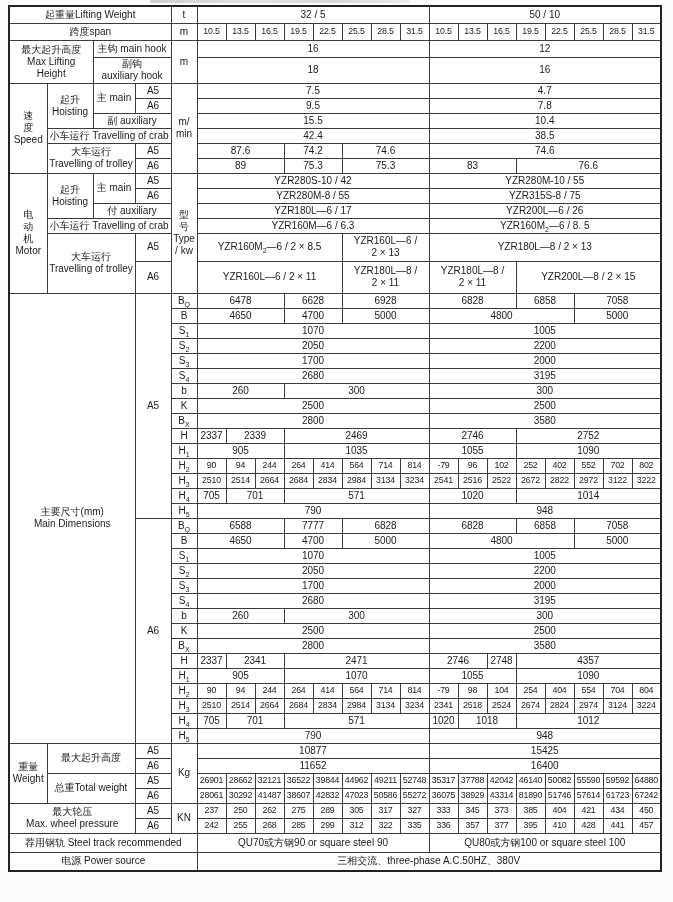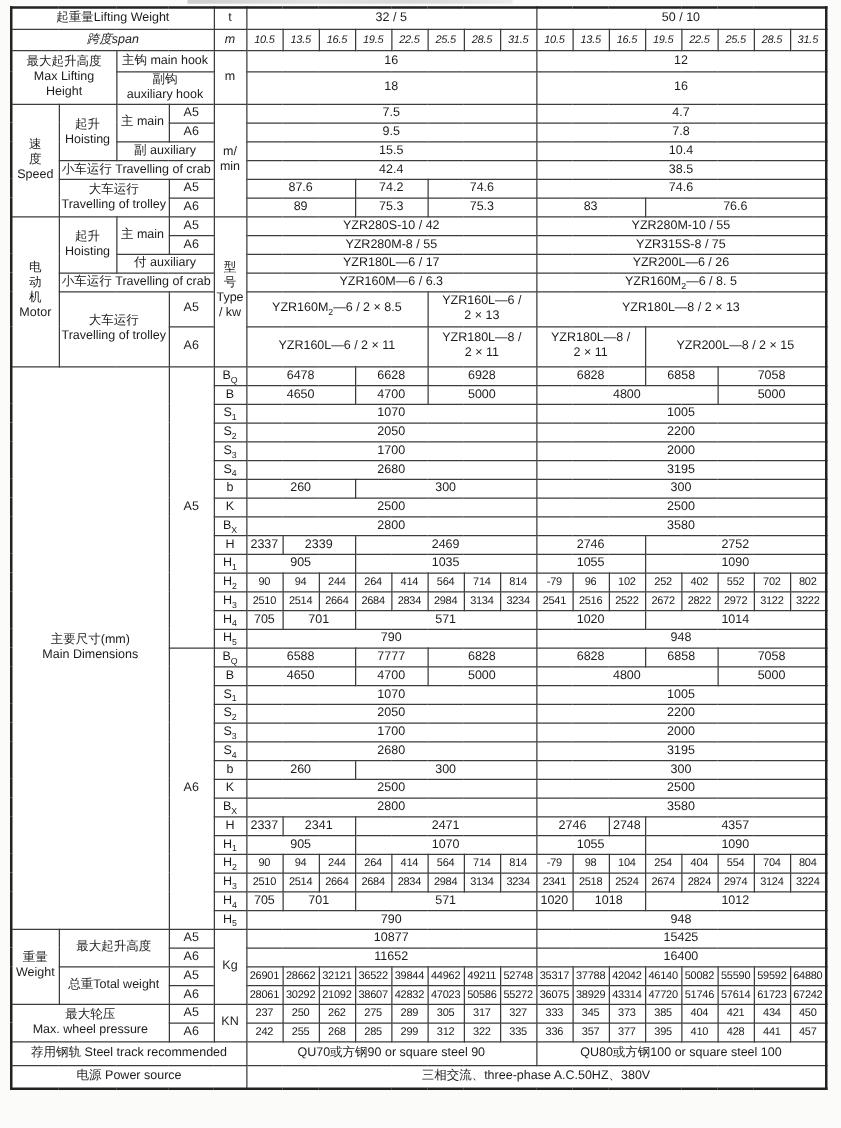--- a/index.html
+++ b/index.html
@@ -49,21 +49,21 @@
         <col style="width:29px">
         <col style="width:29px">
     </colgroup>
     <tbody>
         <tr style="height: 17px;">
           <td class="label" colspan="4"><span>起重量Lifting Weight</span></td>
           <td class="unit"><span>t</span></td>
           <td class="data" colspan="8"><span>32 / 5</span></td>
           <td class="data" colspan="8"><span>50 / 10</span></td>
         </tr>
-        <tr class="dense" style="height: 17px; font-style: italic;">
+        <tr class="dense" style="height: 17px;">
           <td class="label" colspan="4"><span>跨度span</span></td>
           <td class="unit"><span>m</span></td>
           <td class="data"><span>10.5</span></td>
           <td class="data"><span>13.5</span></td>
           <td class="data"><span>16.5</span></td>
           <td class="data"><span>19.5</span></td>
           <td class="data"><span>22.5</span></td>
           <td class="data"><span>25.5</span></td>
           <td class="data"><span>28.5</span></td>
           <td class="data"><span>31.5</span></td>
@@ -460,30 +460,30 @@
           <td class="data"><span>46140</span></td>
           <td class="data"><span>50082</span></td>
           <td class="data"><span>55590</span></td>
           <td class="data"><span>59592</span></td>
           <td class="data"><span>64880</span></td>
         </tr>
         <tr class="dense" style="height: 15px;">
           <td class="grade"><span>A6</span></td>
           <td class="data"><span>28061</span></td>
           <td class="data"><span>30292</span></td>
-          <td class="data"><span>21092</span></td>
+          <td class="data"><span>41487</span></td>
           <td class="data"><span>38607</span></td>
           <td class="data"><span>42832</span></td>
           <td class="data"><span>47023</span></td>
           <td class="data"><span>50586</span></td>
           <td class="data"><span>55272</span></td>
           <td class="data"><span>36075</span></td>
           <td class="data"><span>38929</span></td>
           <td class="data"><span>43314</span></td>
-          <td class="data"><span>47720</span></td>
+          <td class="data"><span>81890</span></td>
           <td class="data"><span>51746</span></td>
           <td class="data"><span>57614</span></td>
           <td class="data"><span>61723</span></td>
           <td class="data"><span>67242</span></td>
         </tr>
         <tr class="dense" style="height: 15px;">
           <td class="label" colspan="3" rowspan="2"><span>最大轮压
 Max.  wheel pressure</span></td>
           <td class="grade"><span>A5</span></td>
           <td class="unit" rowspan="2"><span>KN</span></td>

